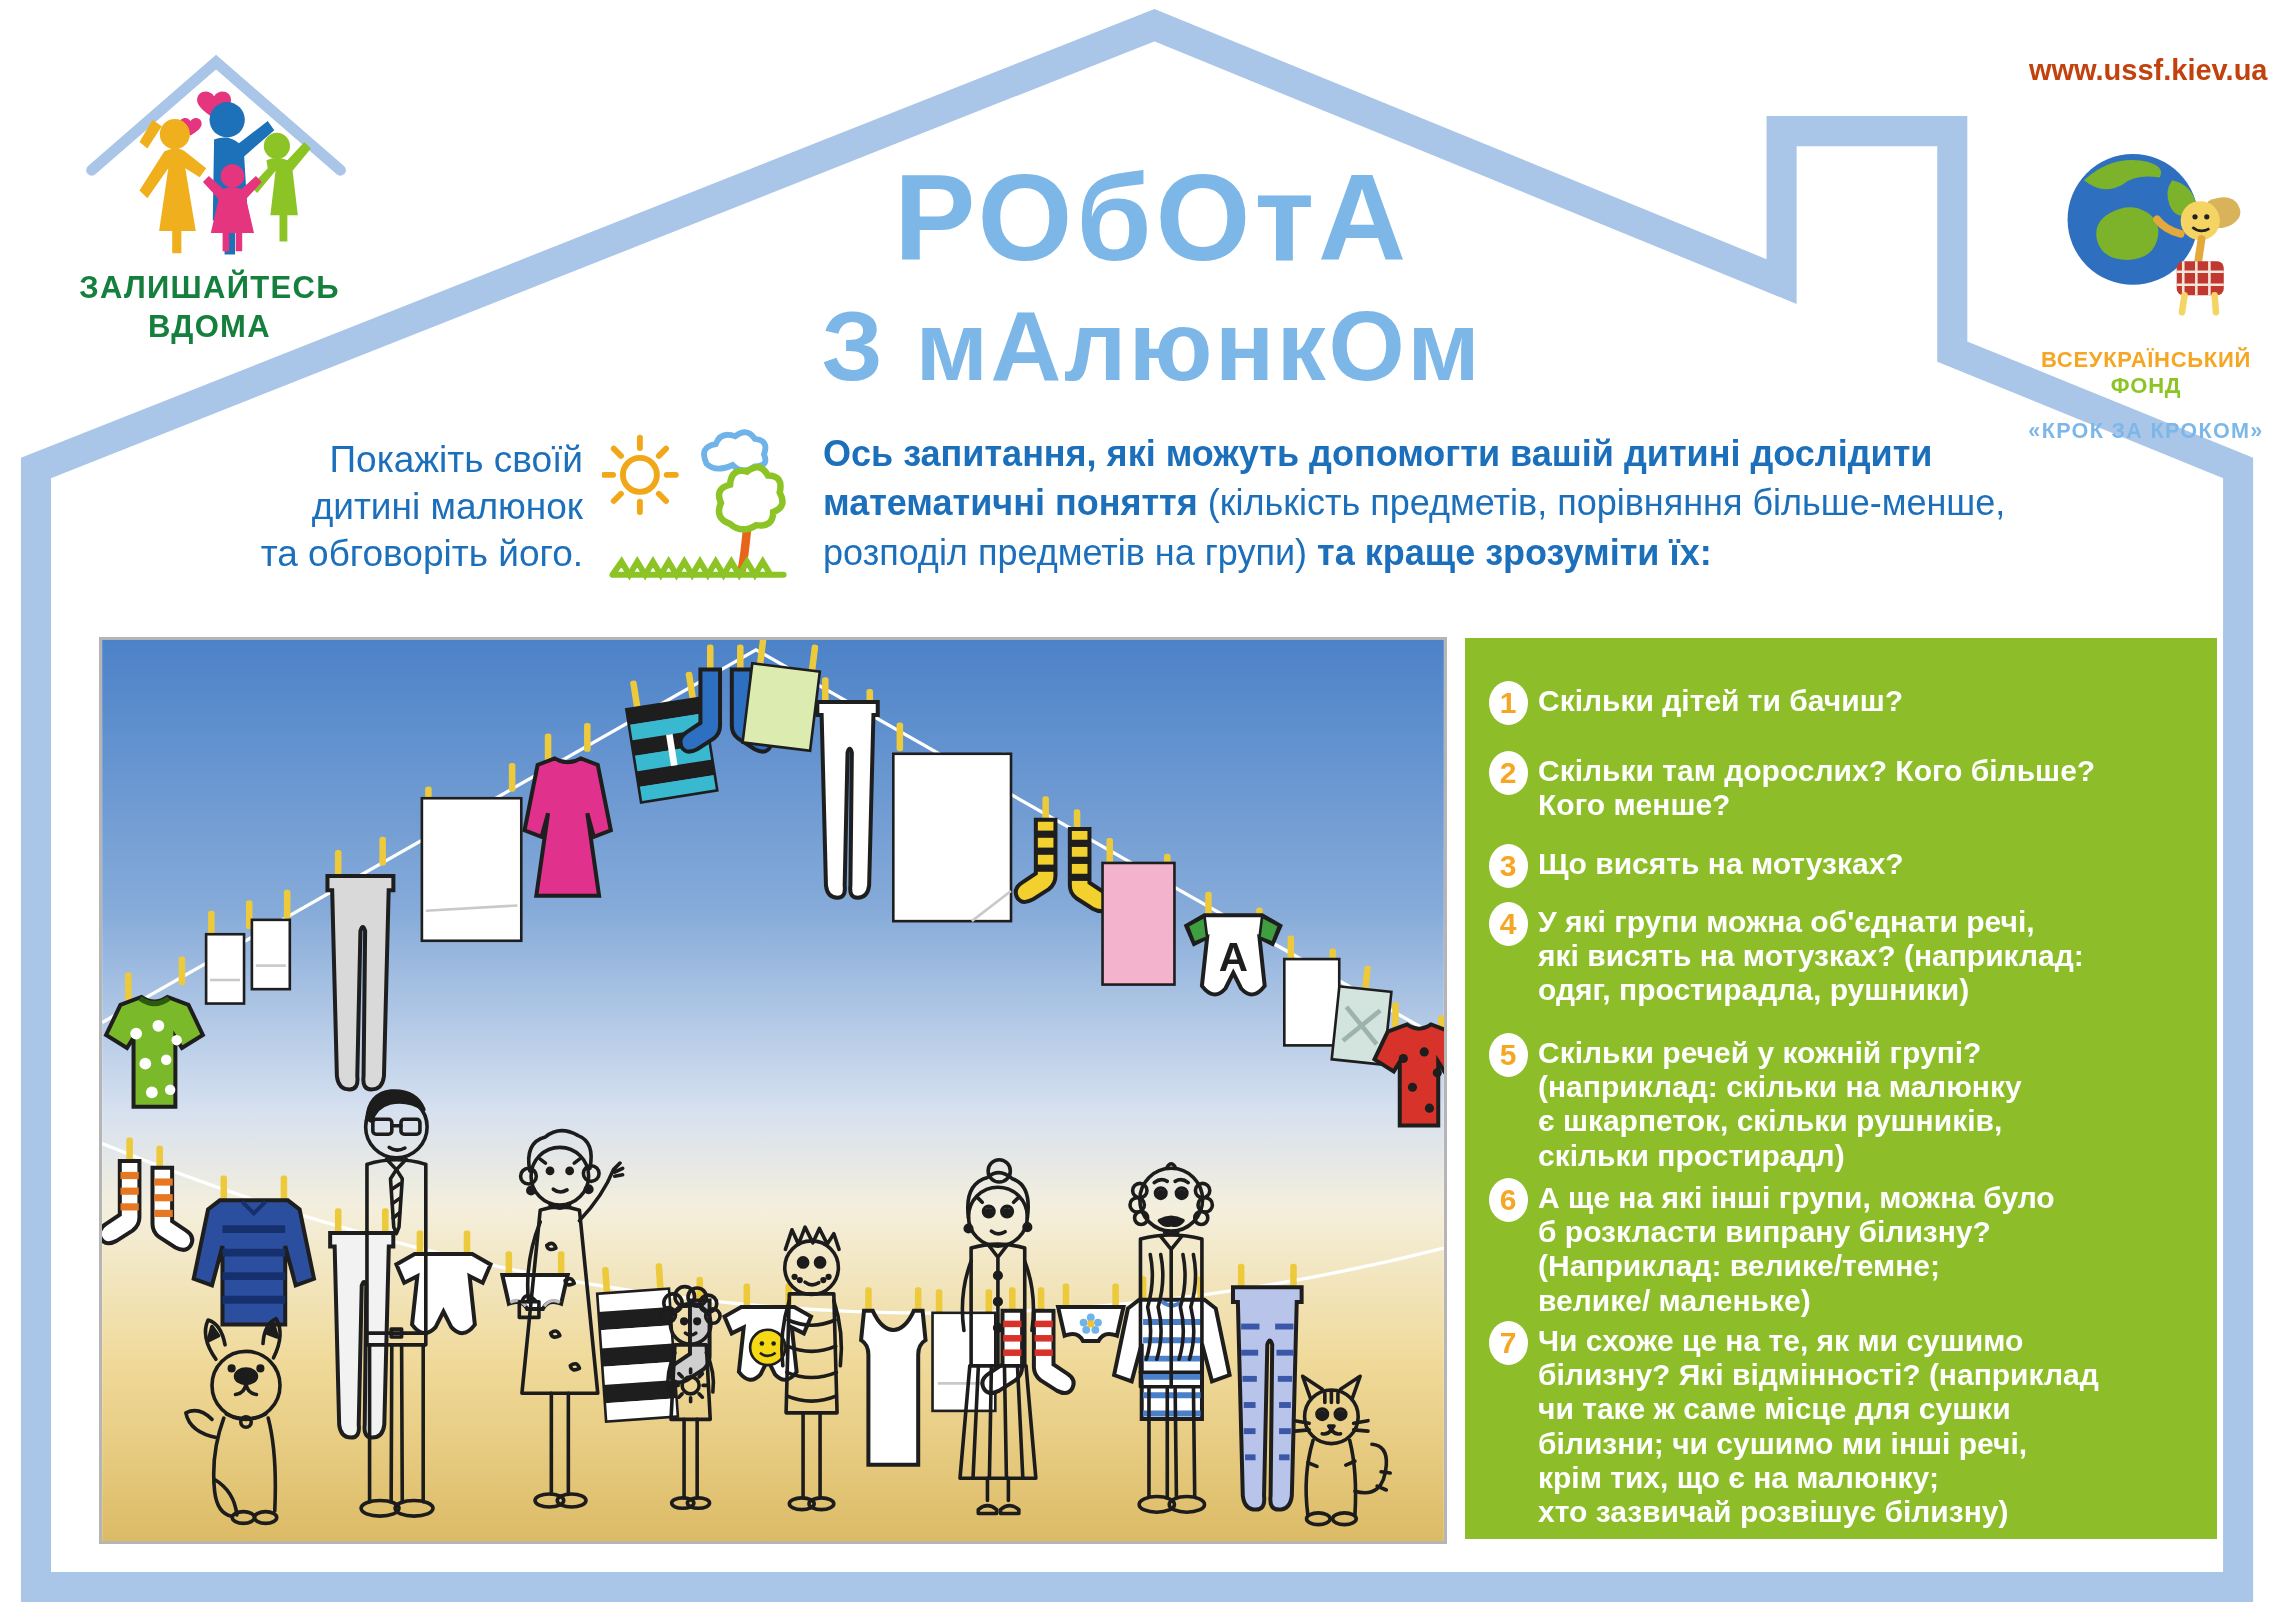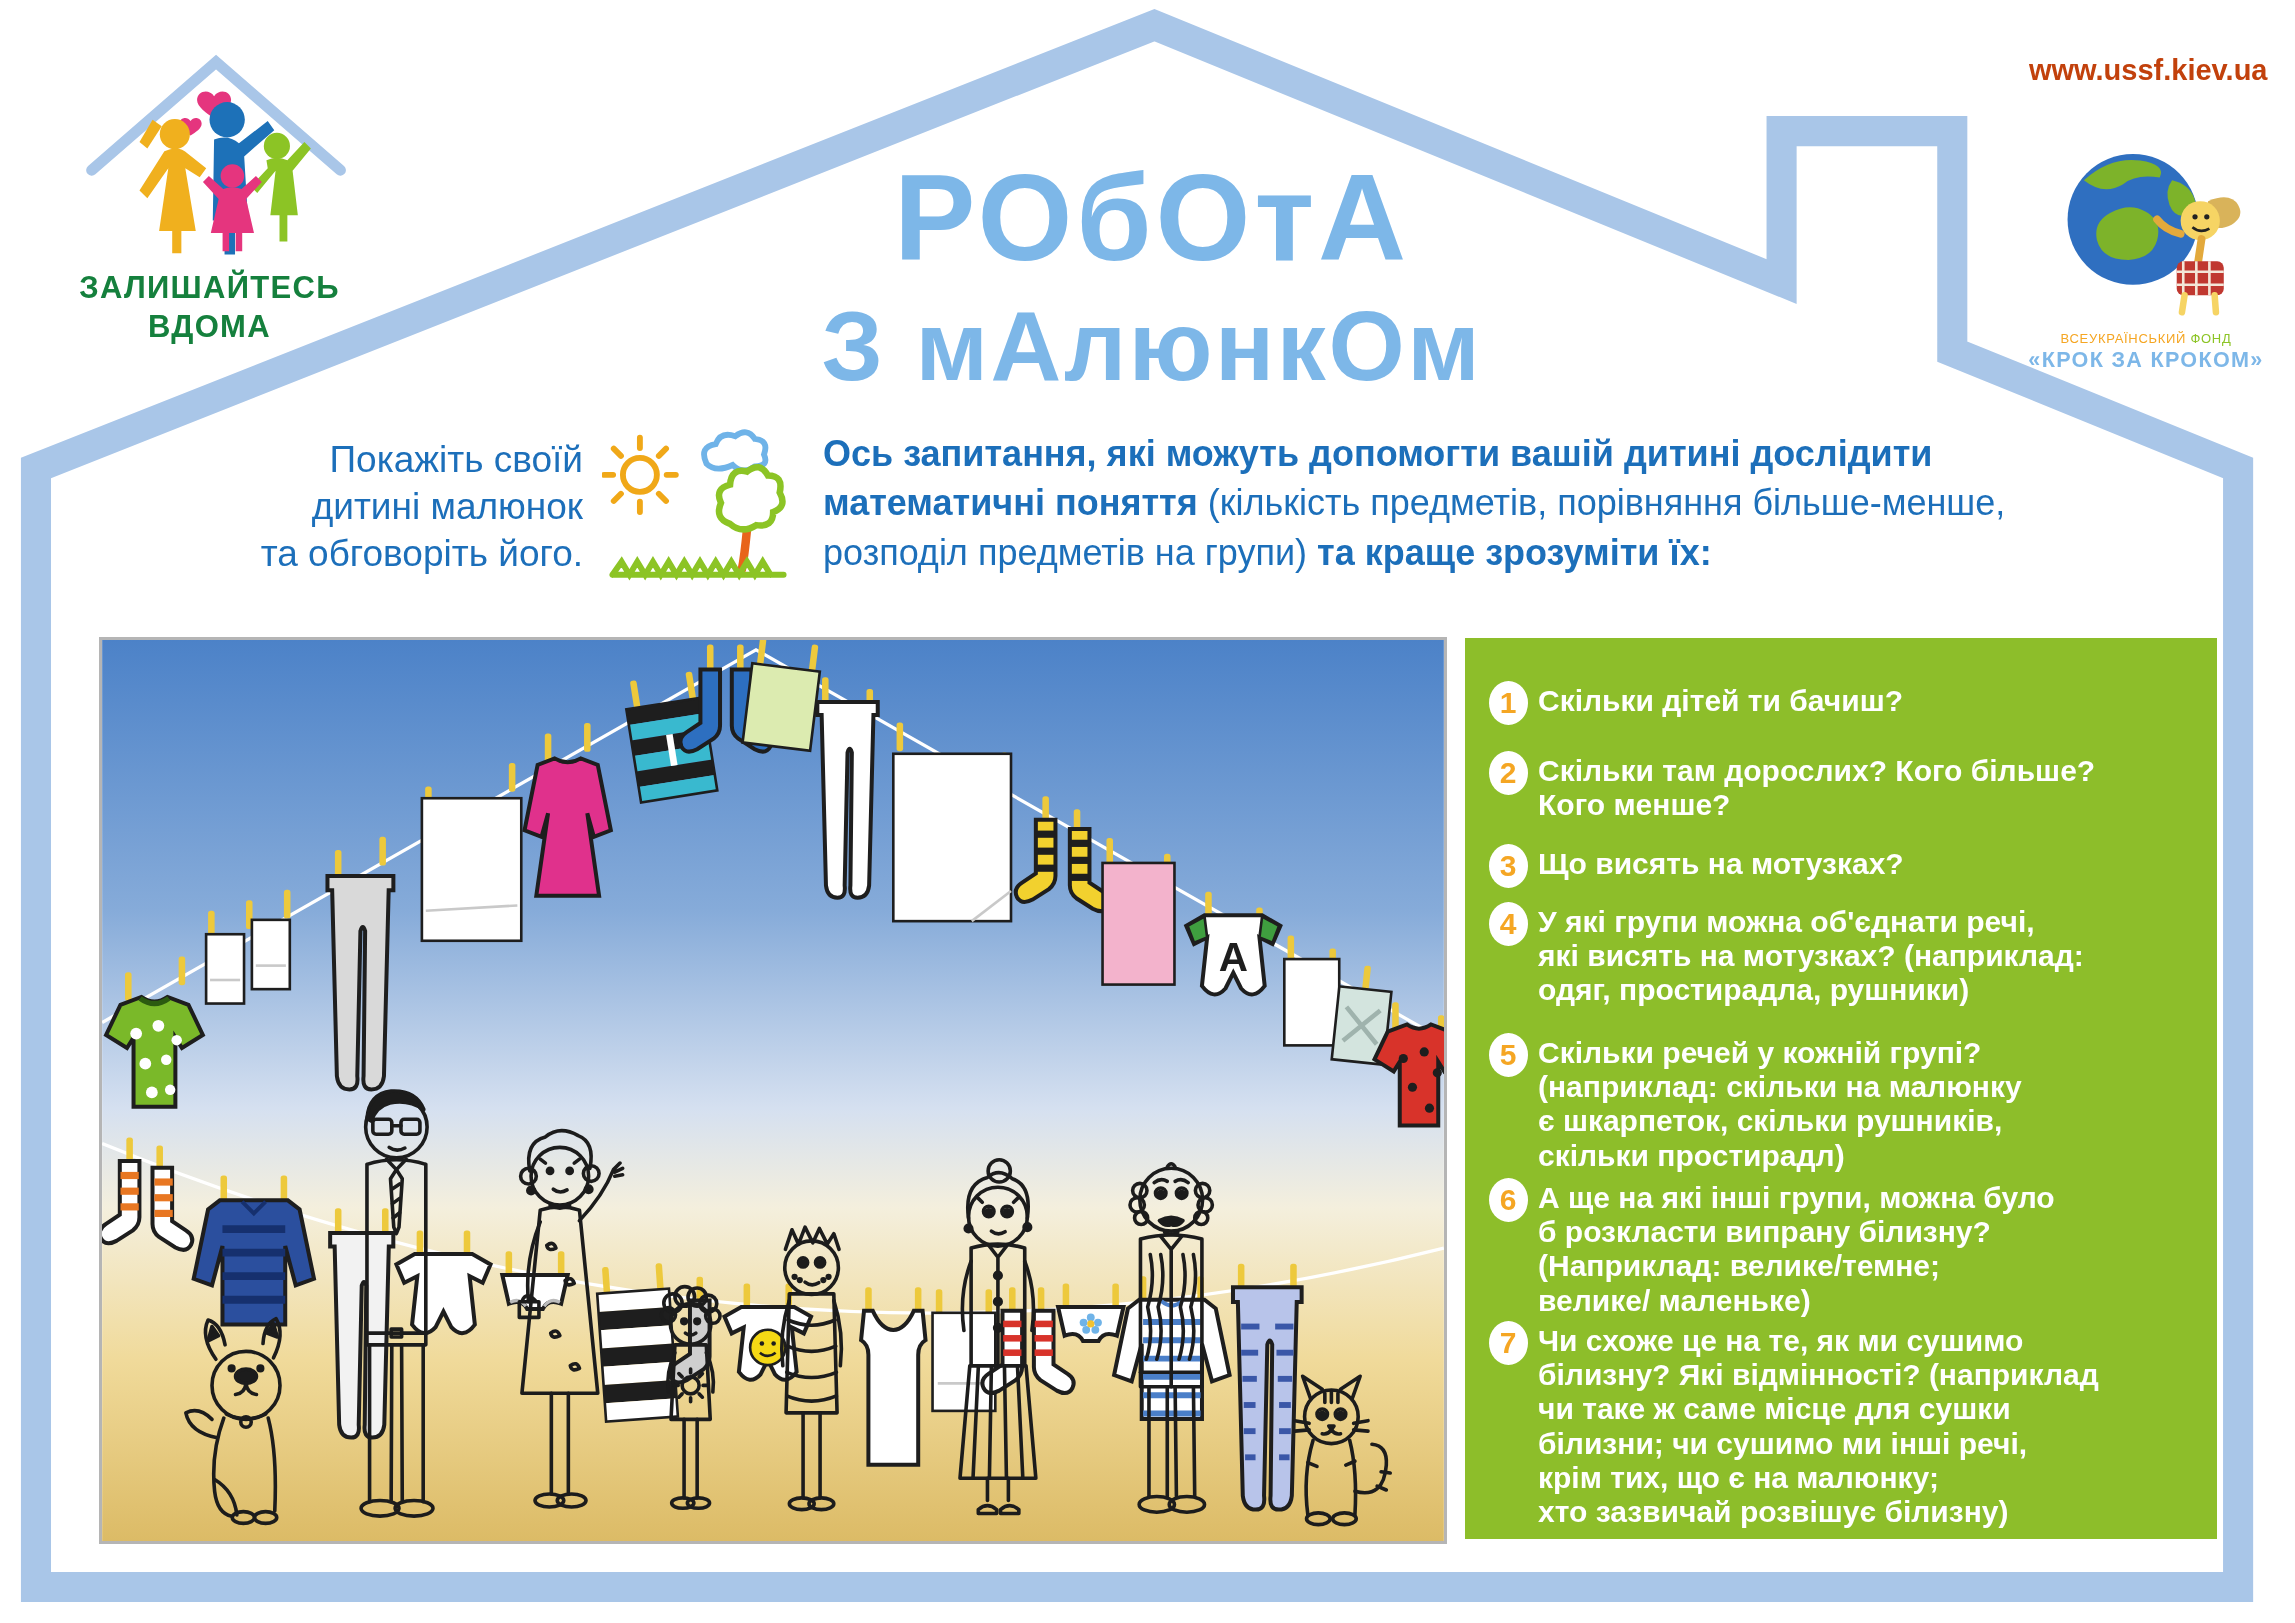--- a/index.html
+++ b/index.html
@@ -16,24 +16,24 @@
   .stayhome-text{color:#15803d;font-weight:bold;font-size:31px;letter-spacing:1.3px;line-height:1.25;margin-top:3.9px;}
 
   
   .title{left:707px;top:157px;width:890px;text-align:center;color:#7db7e8;font-weight:bold;}
   .title-line1{font-size:122px;line-height:1;letter-spacing:3.9px;}
   .title-line2{font-size:98px;line-height:1;margin-top:18.3px;letter-spacing:2.6px;}
 
   
   .site-url{right:27.5px;top:54px;color:#c2410c;font-weight:bold;font-size:29px;}
   .fund{left:2012px;top:141px;width:268px;text-align:center;}
-  .fund-name{font-size:13px;font-weight:normal;letter-spacing:0.7px;margin-top:7px;}
+  .fund-name{font-size:22px;font-weight:bold;letter-spacing:0.7px;margin-top:23px;}
   .fund-name .w1{color:#f5a623;}
   .fund-name .w2{color:#8cc425;}
-  .fund-tag{font-size:21.6px;font-weight:bold;color:#7db7e8;letter-spacing:1.3px;margin-top:1px;}
+  .fund-tag{font-size:21.6px;font-weight:bold;color:#7db7e8;letter-spacing:1.3px;margin-top:19px;}
 
   
   .intro{left:164px;top:437px;width:419px;text-align:right;color:#1c6fba;font-weight:normal;
          font-size:37px;line-height:1.27;white-space:pre-line;}
   .doodle{left:602px;top:419px;}
   .paragraph{left:823px;top:429px;width:1187px;color:#1c6fba;font-size:36px;line-height:1.37;}
   .paragraph .b{font-weight:bold;}
 
   
   .scene{left:99px;top:637px;width:1342px;height:901px;border:3.9px solid #b5b5b5;background:#fff;}

